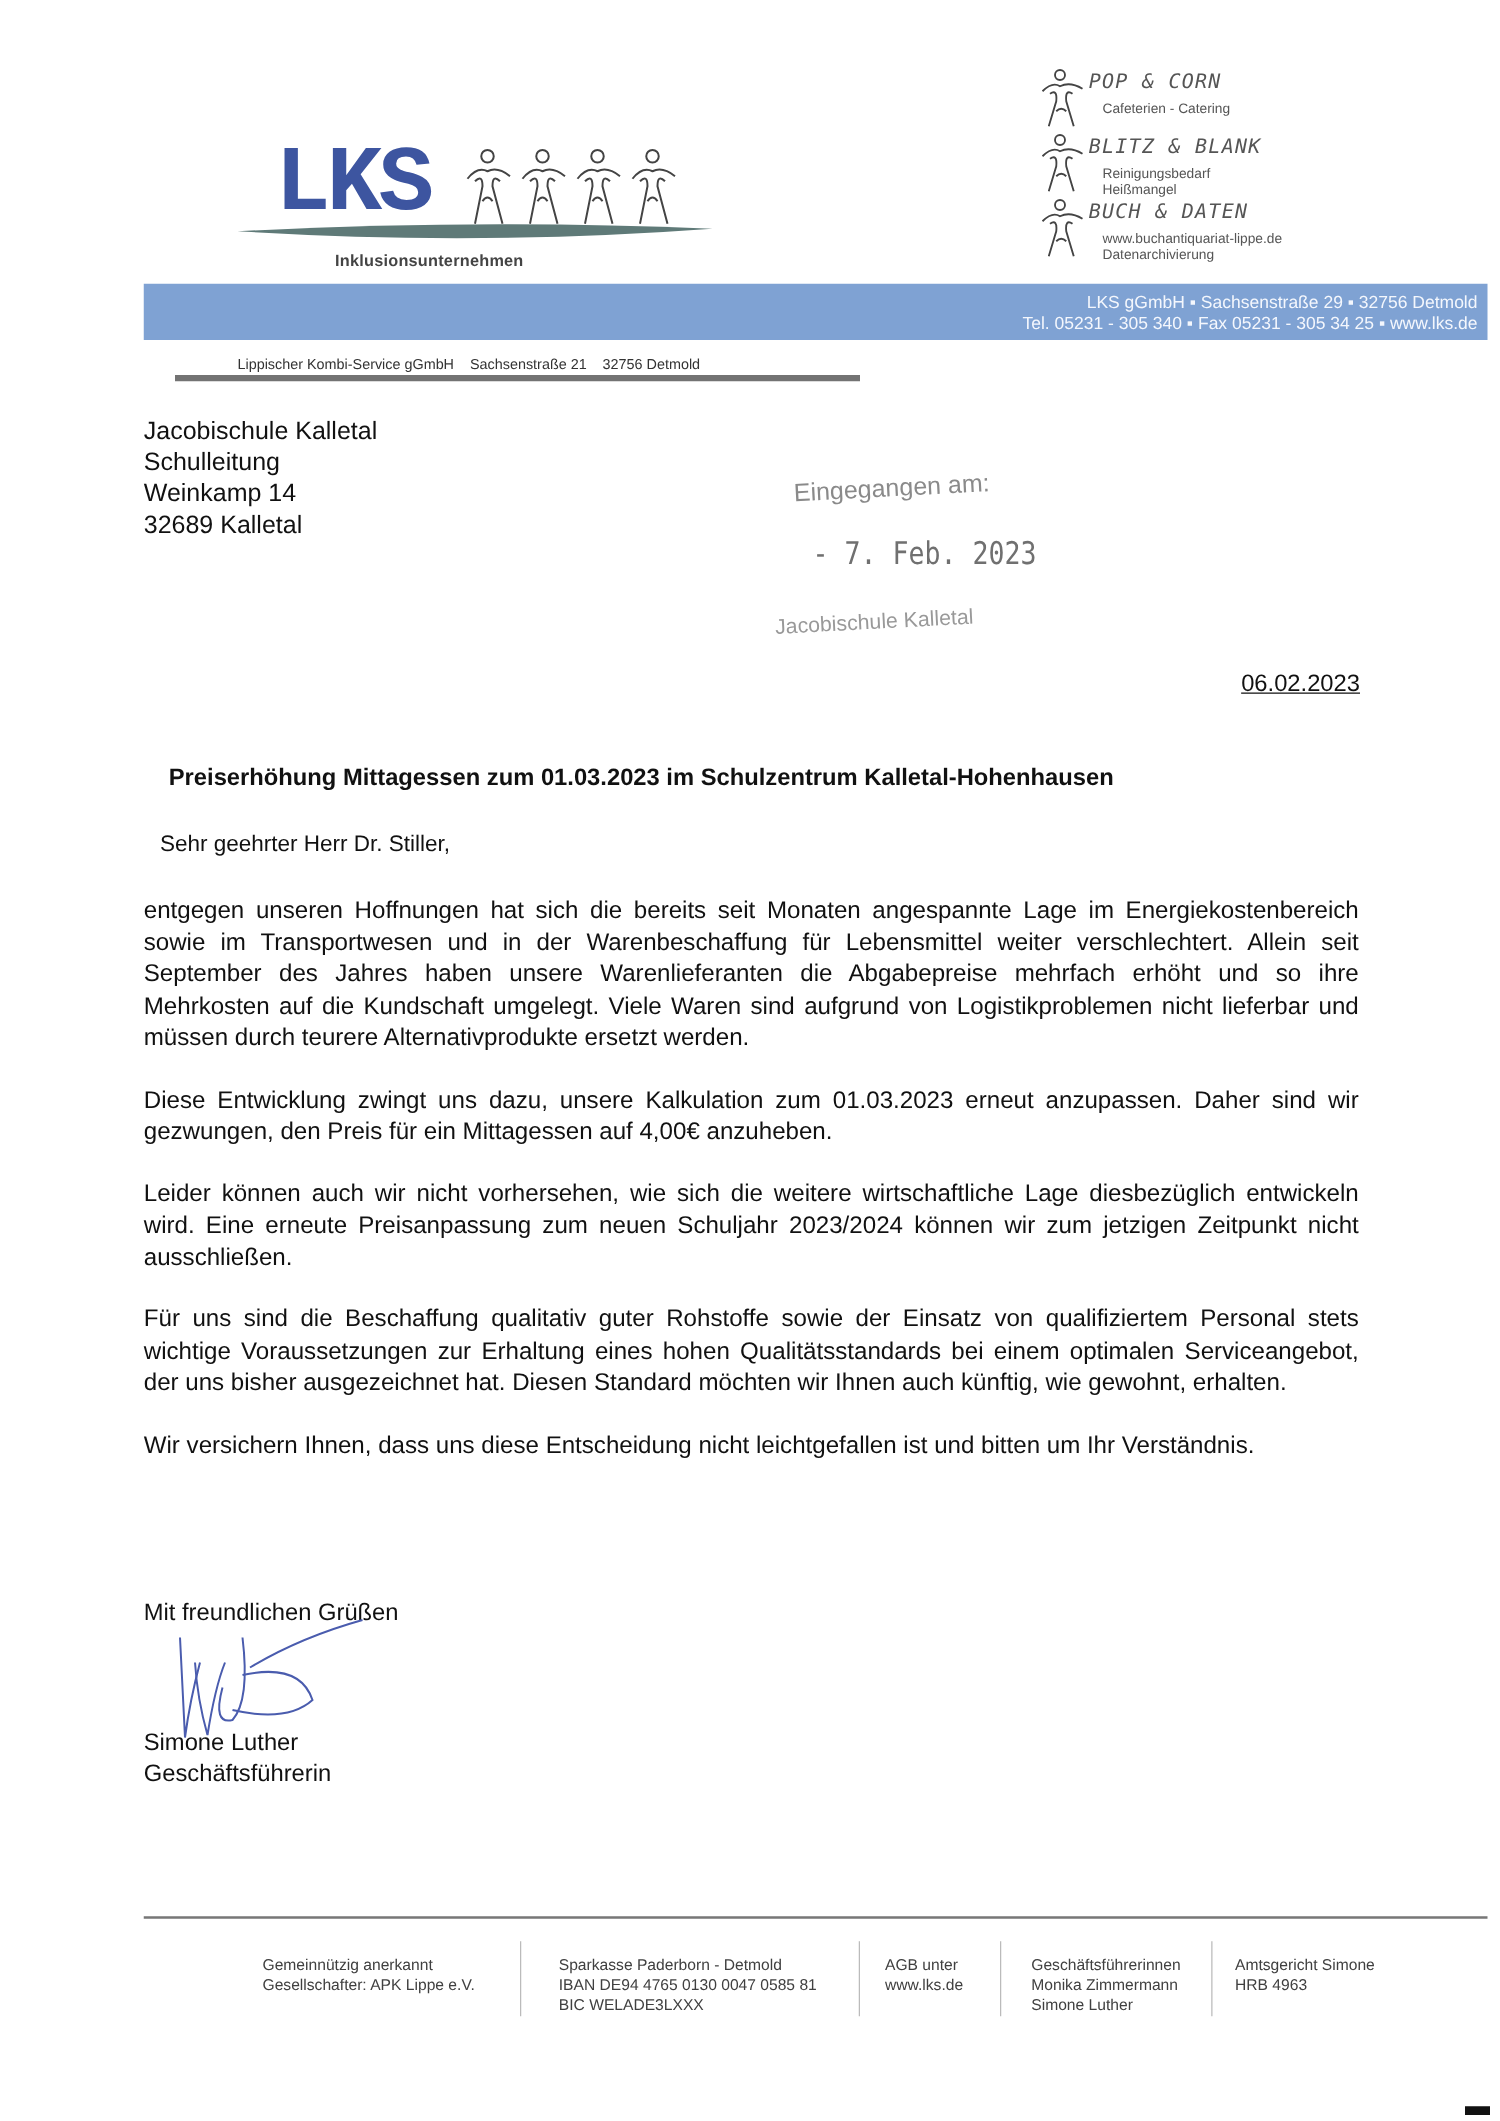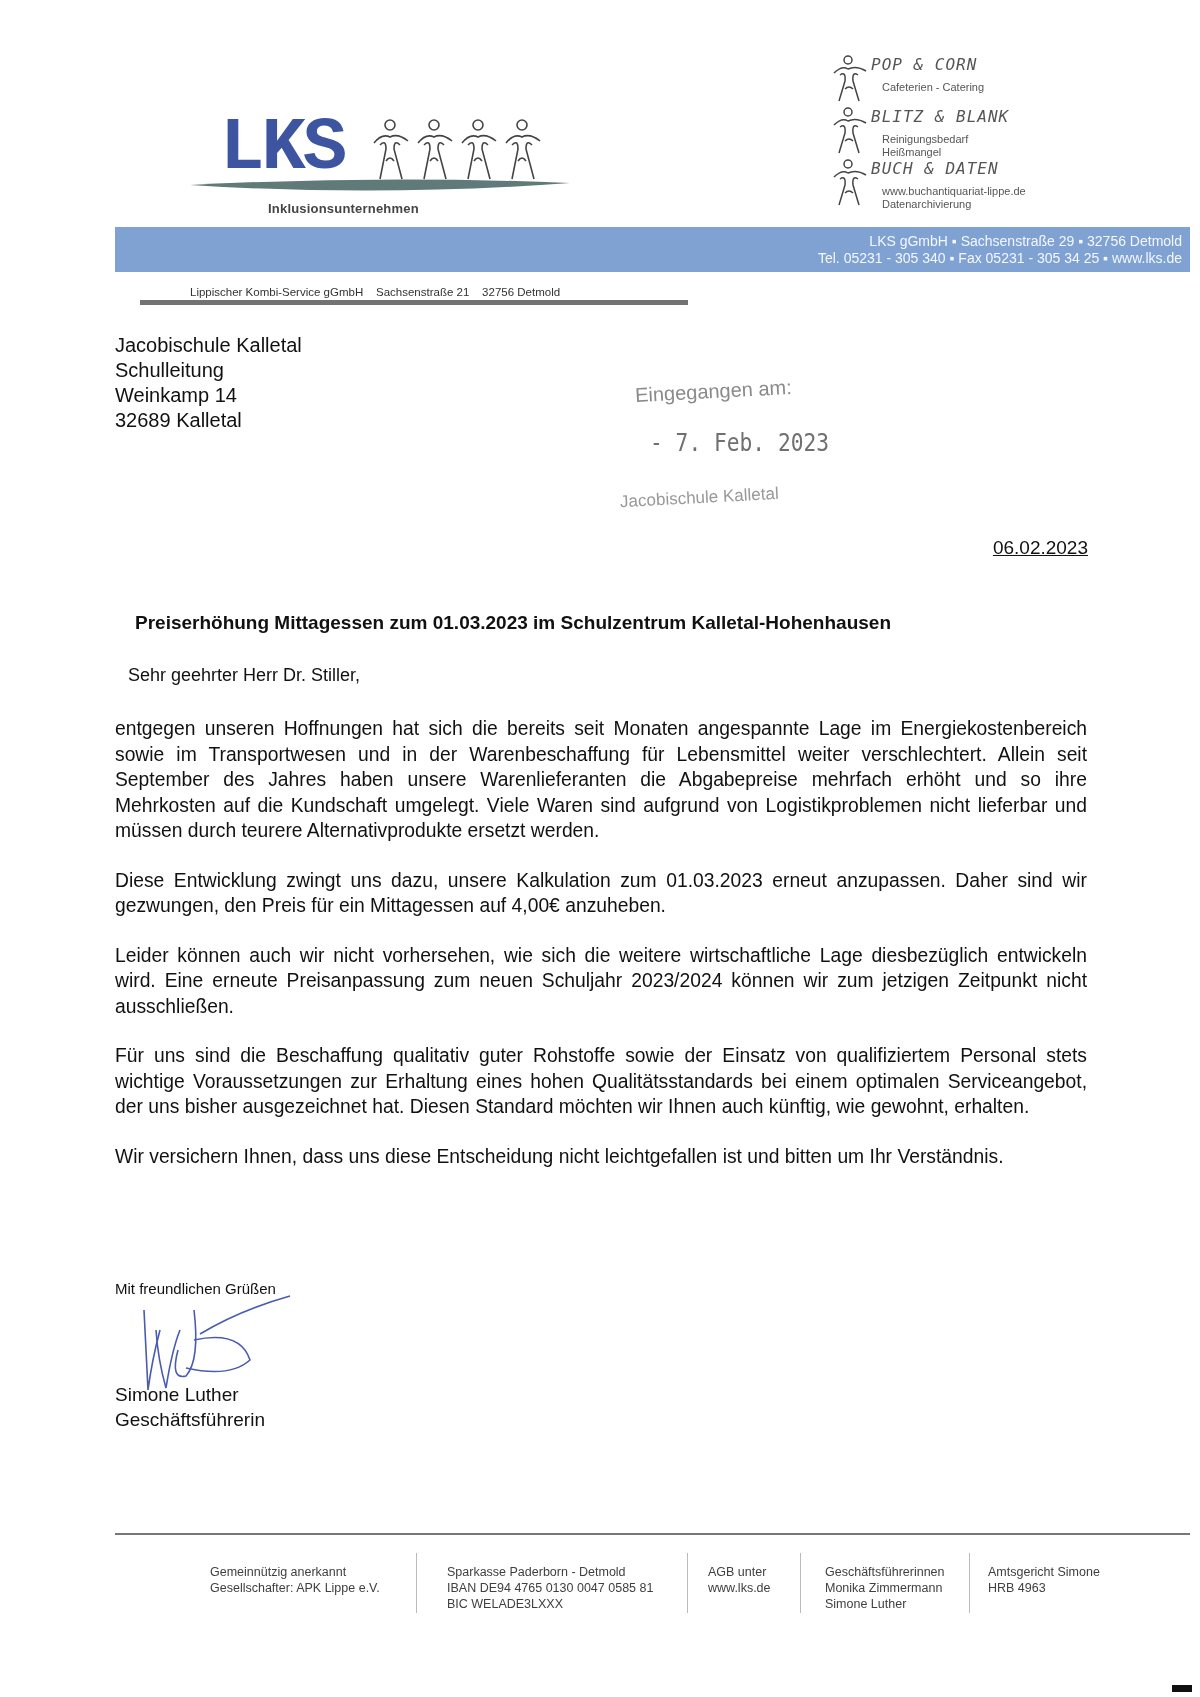--- a/index.html
+++ b/index.html
@@ -39,21 +39,21 @@
   .stamp-l3 { position:absolute; left:0; top:108px; font-size:17px; color:#999; transform:rotate(-3deg); }
 
   .date { right:112px; top:537px; font-size:19px;text-decoration:underline; }
 
   .subject { left:115px; top:612px; font-size:19px; font-weight:bold;margin-left:20px; }
   .salutation { left:128px; top:665px; font-size:18px; }
 
   .body { left:115px; top:716px; width:972px; font-size:19.3px; line-height:25.5px; text-align:justify; }
   .body p { margin:0 0 24px 0; }
 
-  .closing { left:115px; top:1280px; font-size:15px; }
+  .closing { left:115px; top:1280px; font-size:19px; }
   .signature { left:130px; top:1290px; }
   .signer { left:115px; top:1382px; font-size:19px; line-height:25px; }
 
   
   .footer-line { left:115px; top:1533px; width:1075px; height:2px; background:#777; }
   .fcol { position:absolute; top:1564px; font-size:12.5px; line-height:16px; color:#404040; }
   .fdiv { position:absolute; top:1553px; width:1px; height:60px; background:#bbb; }
   .corner-mark { right:8px; bottom:5px; width:20px; height:7px; background:#111; }
 </style>
 </head>

